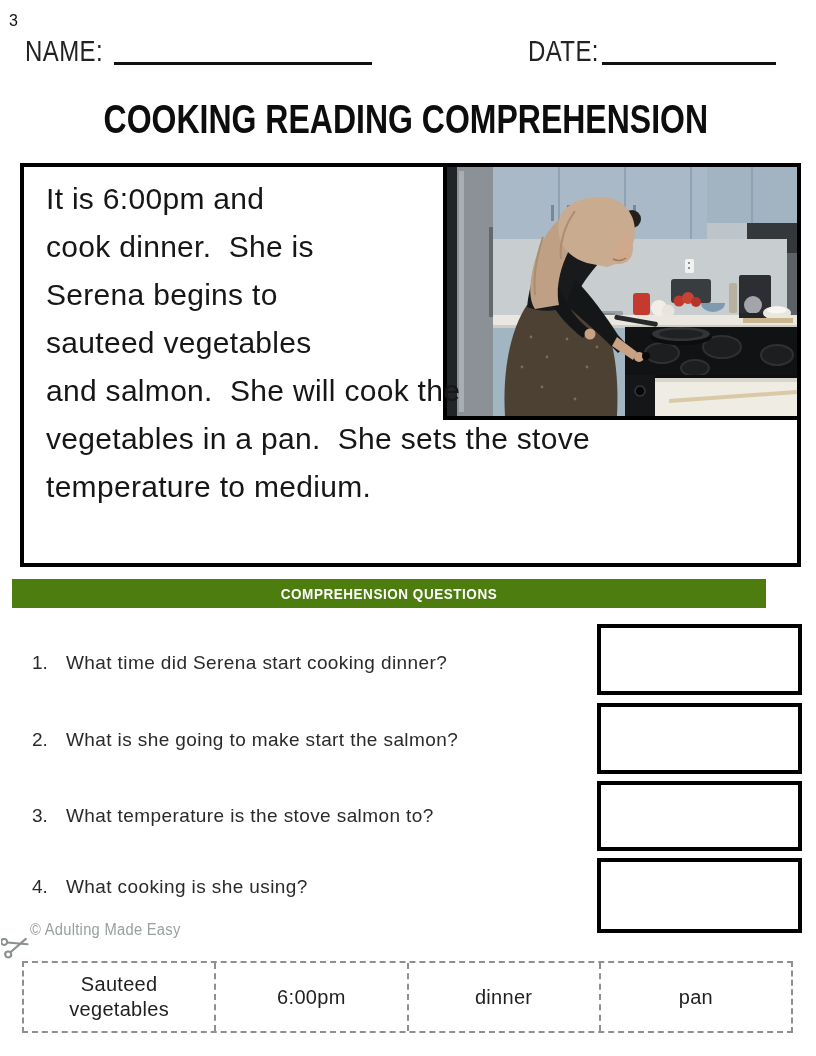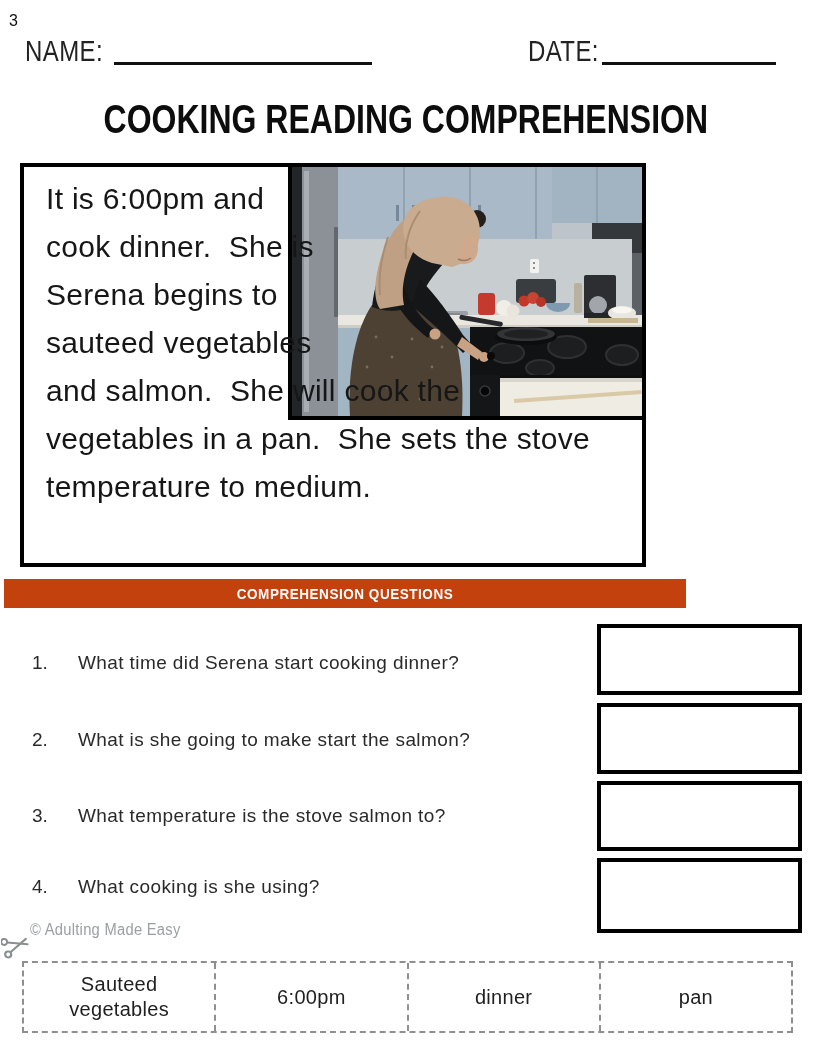--- a/index.html
+++ b/index.html
@@ -17,37 +17,37 @@
   .date-label { left:528px; }
   .write-line { position:absolute; top:62px; border-bottom:3px solid #111; height:0; }
   .name-line { left:114px; width:258px; }
   .date-line { left:602px; width:174px; }
 
   .title { position:absolute; top:97px; left:0; width:800px; text-align:center;margin-left:6px; }
   .title > span { display:inline-block; font-size:40px; font-weight:700; color:#0d0d0d;
     transform:scaleX(0.8); transform-origin:center; letter-spacing:0px; white-space:nowrap; }
 
   
-  .passage-box { position:absolute; left:20px; top:163px; width:626px; height:404px;
+  .passage-box { position:absolute; left:20px; top:163px; width:781px; height:404px;
     border:4px solid #000; background:#fff; }
   .photo { position:absolute; top:-4px; right:-4px; width:358px; height:257px;
     border:4px solid #000; background:#bdc5ca; }
   .photo svg { display:block; width:100%; height:100%; }
   .p-lines { position:absolute; left:22px; top:8px; }
   .p-line { font-size:30px; line-height:48px; letter-spacing:0.3px; color:#161616;
     white-space:pre; }
 
   
-  .qbar { position:absolute; left:4px; top:579px; width:682px; height:29px; background:#c2410c; }
+  .qbar { position:absolute; left:12px; top:579px; width:754px; height:29px; background:#4d7c0f; }
   .qbar > span { display:block; width:100%; text-align:center; line-height:29px; color:#fff;
     font-size:15px; font-weight:700; letter-spacing:0.6px; transform:scaleX(0.9); }
 
   .q-row { position:absolute; left:0; width:590px; }
   .q-num { position:absolute; left:32px; font-size:19px; color:#2a2a2a; }
-  .q-text { position:absolute; left:78px; font-size:19px; color:#2a2a2a; letter-spacing:0.4px; white-space:nowrap; }
+  .q-text { position:absolute; left:66px; font-size:19px; color:#2a2a2a; letter-spacing:0.4px; white-space:nowrap; }
   .q1 { top:652px; } .q2 { top:729px; } .q3 { top:805px; } .q4 { top:876px; }
 
   .answer-box { position:absolute; left:597px; width:205px; border:4px solid #000; background:#fff; }
   .ab1 { top:624px; height:71px; }
   .ab2 { top:703px; height:71px; }
   .ab3 { top:781px; height:70px; }
   .ab4 { top:858px; height:75px; }
 
   
   .copyright { position:absolute; left:30px; top:921px; font-size:16px; color:#9aa0a2;

